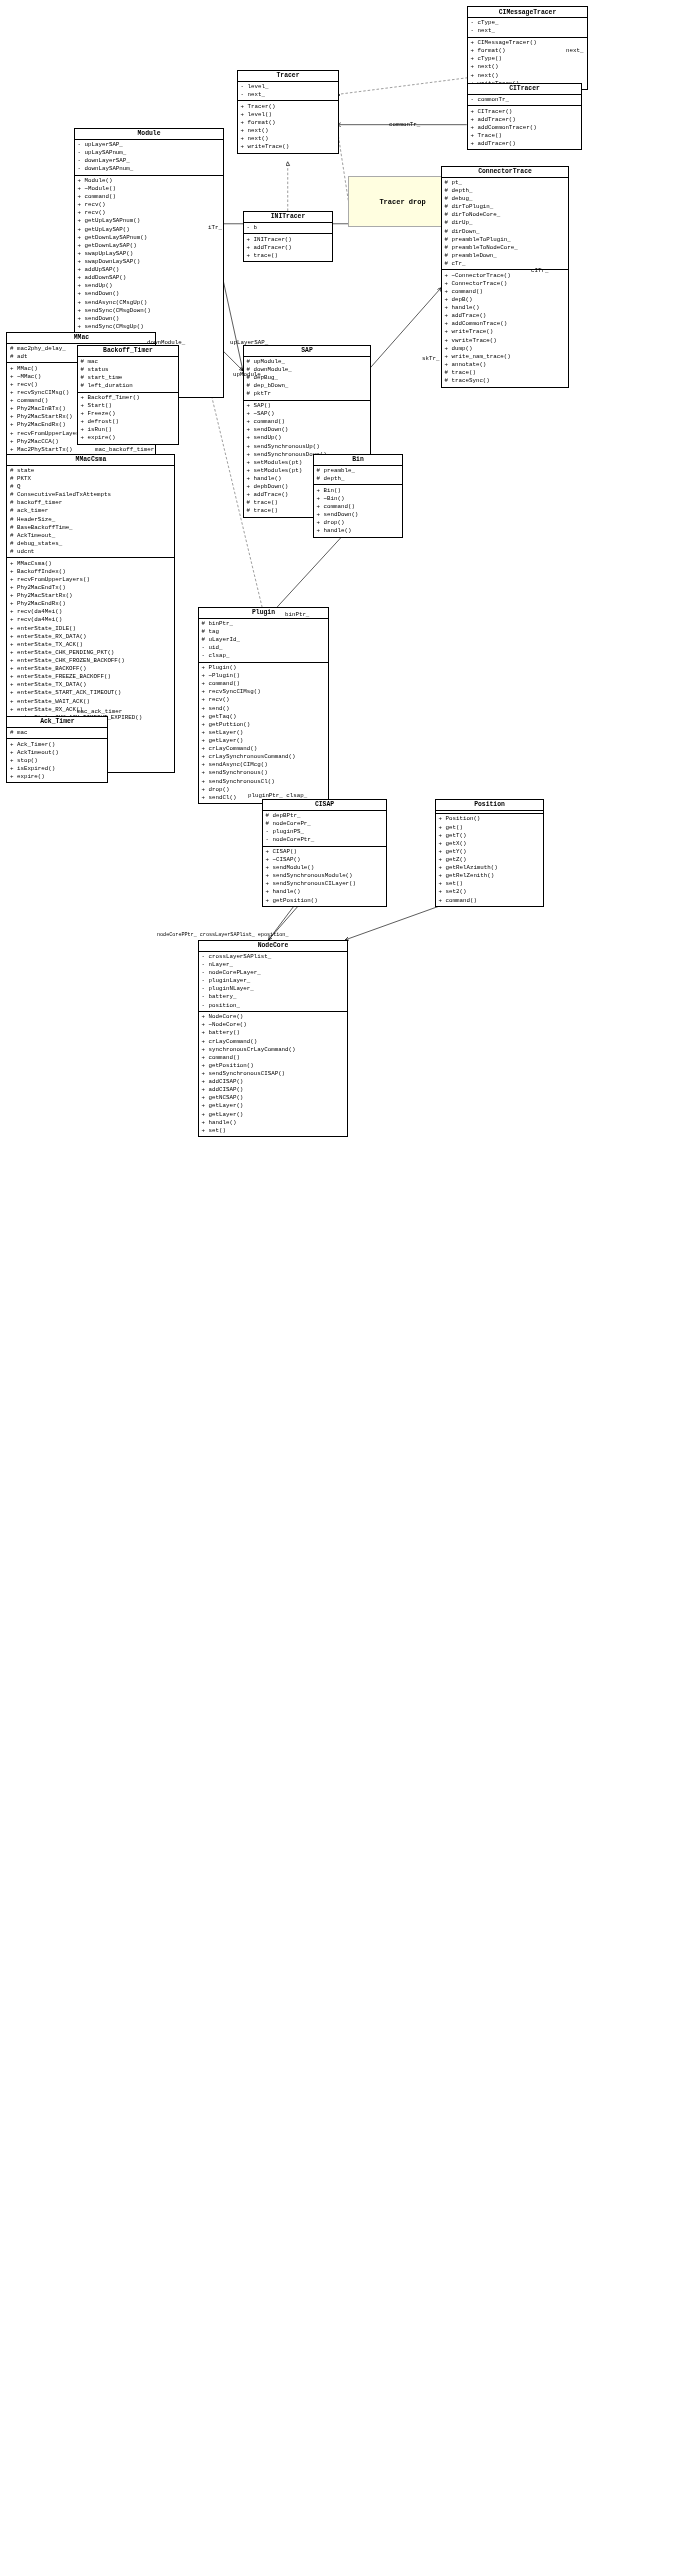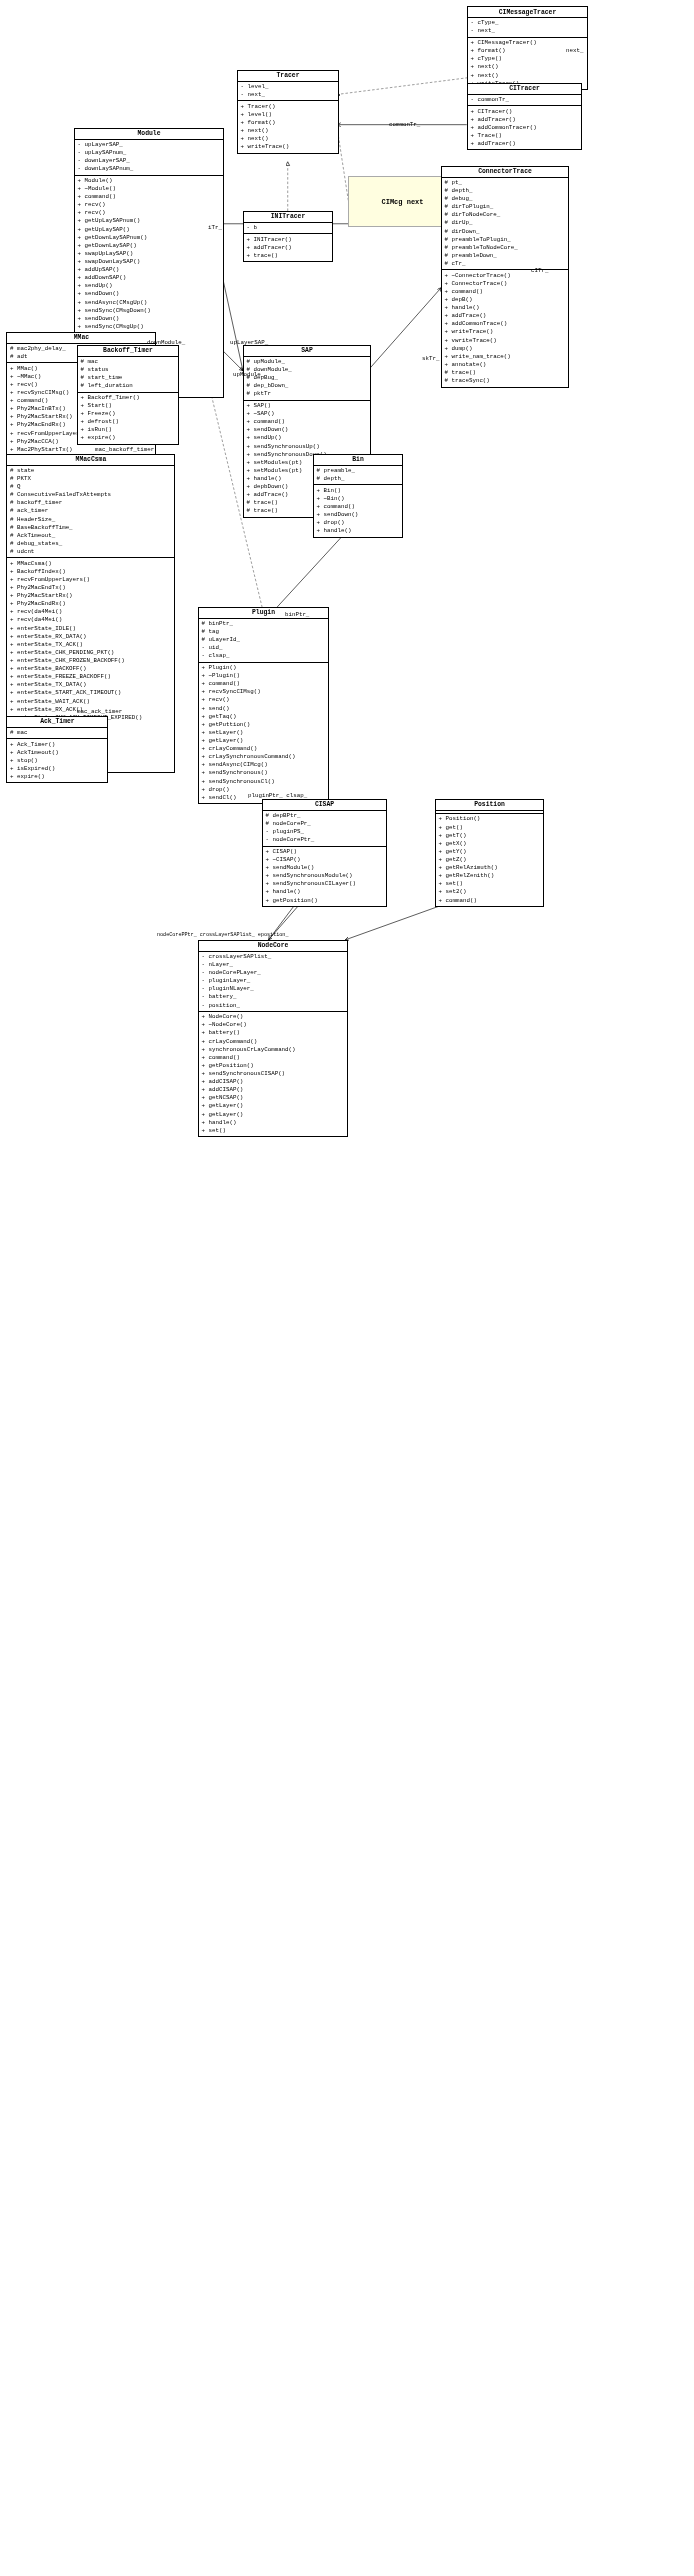--- a/index.html
+++ b/index.html
@@ -177,21 +177,21 @@
     <div class="box-section">
       <div>+ CITracer()</div>
       <div>+ addTracer()</div>
       <div>+ addCommonTracer()</div>
       <div>+ Trace()</div>
       <div>+ addTracer()</div>
     </div>
   </div>
 
   <div style="position:absolute; left:348px; top:176px; width:109px; height:51px; border:0.6px solid #aaa; background:#fffee0; display:flex; align-items:center; justify-content:center;">
-    <span style="font-weight:bold; font-size:7px;">CIMcg next</span>
+    <span style="font-weight:bold; font-size:7px;">Tracer drop</span>
   </div>
 
   <div class="uml-box" style="left:74px; top:128px; width:150px;">
     <div class="box-title">Module</div>
     <div class="box-section">
       <div>- upLayerSAP_</div>
       <div>- upLaySAPnum_</div>
       <div>- downLayerSAP_</div>
       <div>- downLaySAPnum_</div>
     </div>

